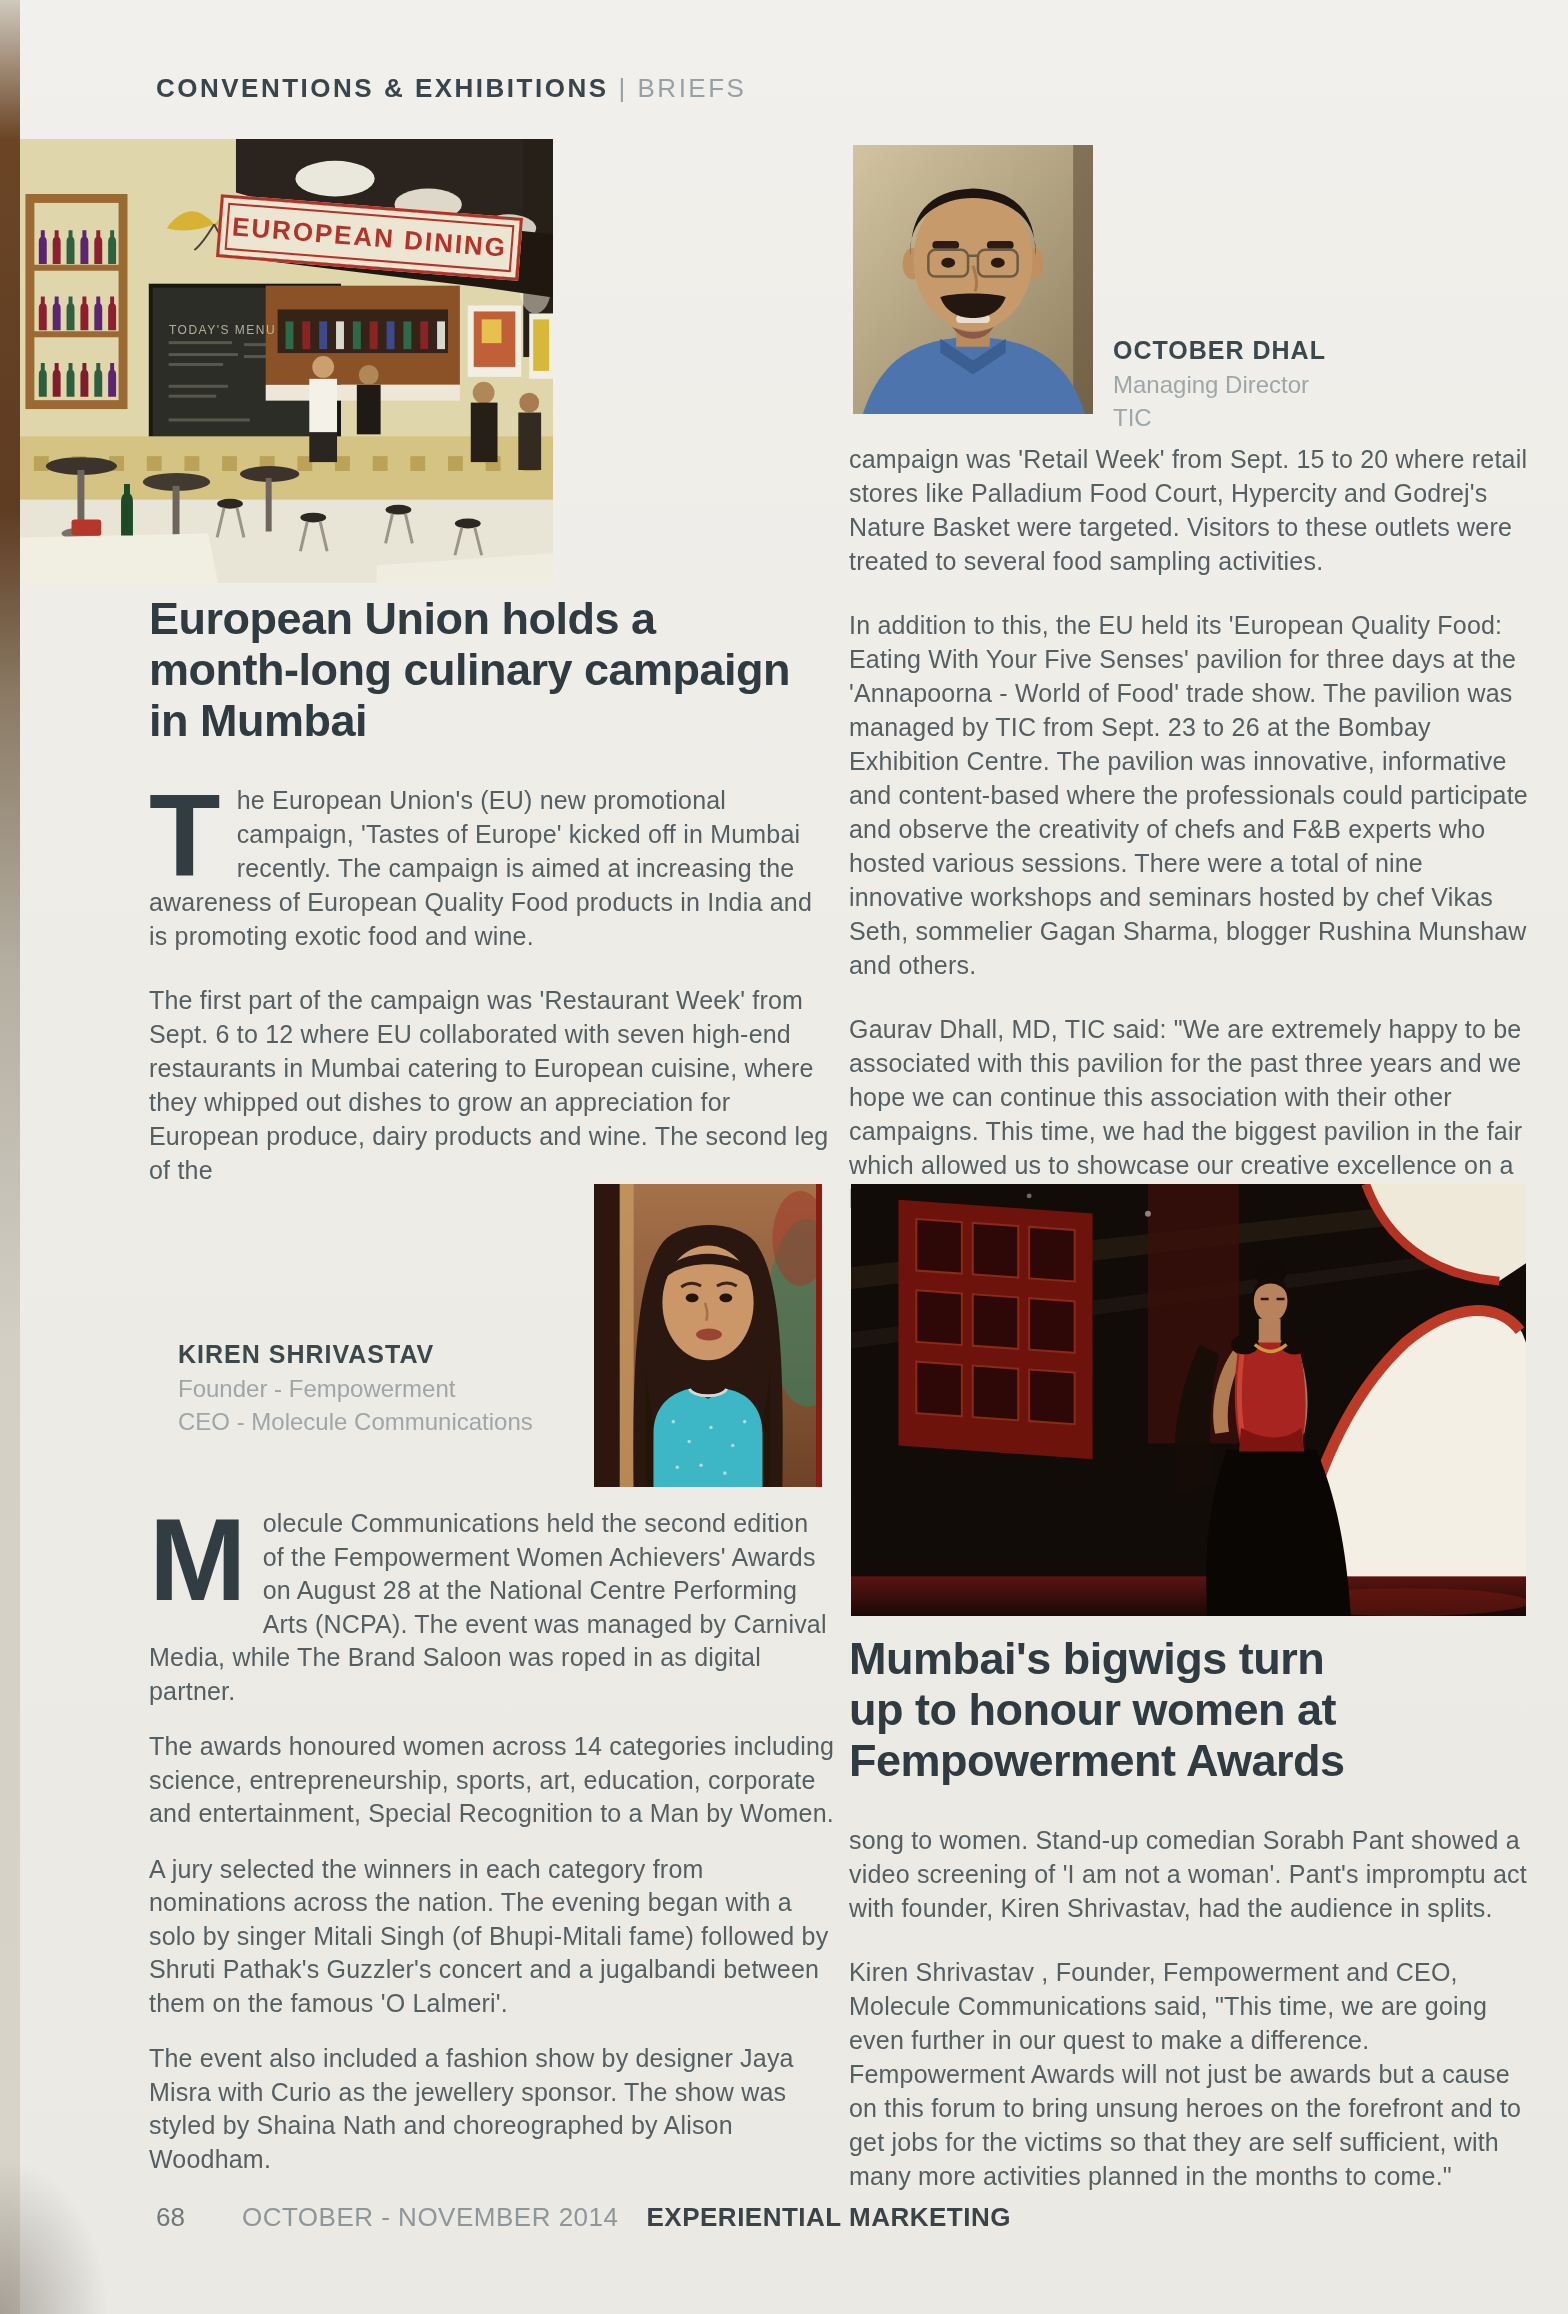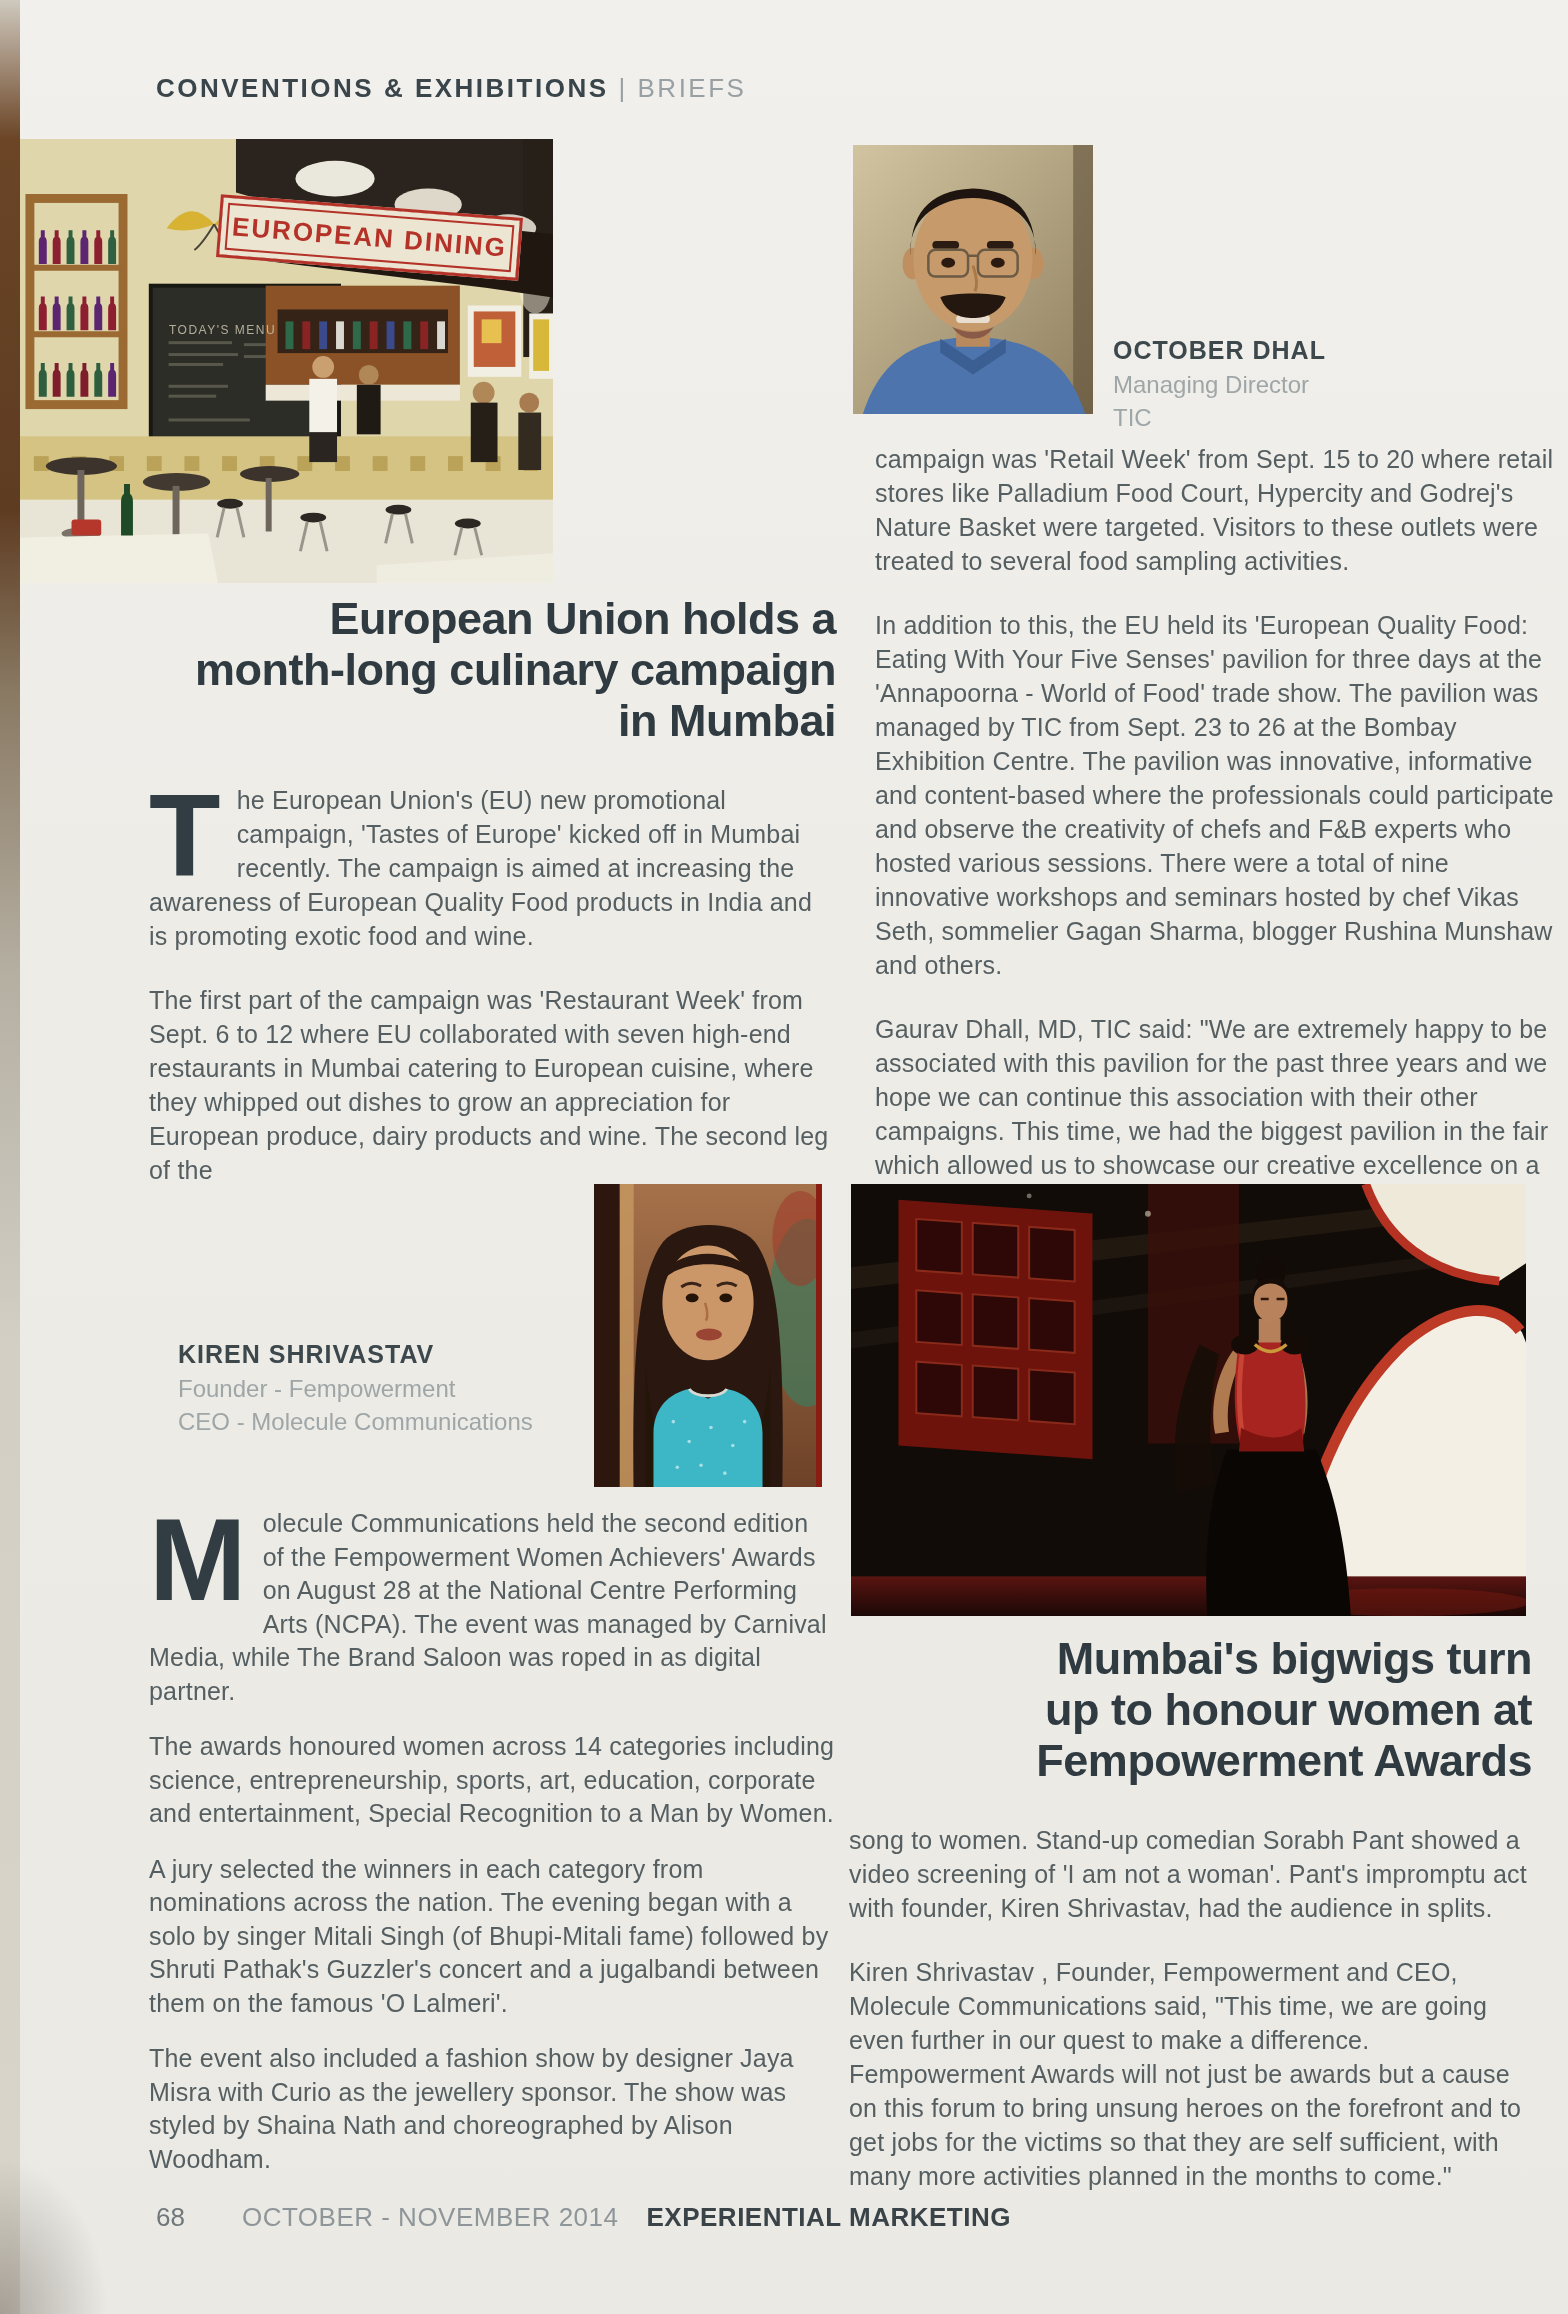--- a/index.html
+++ b/index.html
@@ -37,24 +37,24 @@
     font-size:12px;color:#c9c4ae;opacity:.85;letter-spacing:1.5px;}
   
   .caption{position:absolute;font-size:24px;line-height:1.38;}
   .cap1{left:1113px;top:333px;width:416px;text-align:left;}
   .cap2{left:178px;top:1337px;width:402px;}
   .cap-name{font-weight:bold;color:#3d484d;letter-spacing:1px;font-size:25px;}
   .cap-role{color:#9fa6a8;}
   
   .col{position:absolute;}
   .a1-left{left:149px;top:594px;width:687px;}
-  .a1-right{left:875px;top:442px;width:683px;}
+  .a1-right{left:849px;top:442px;width:683px;}
   .a2-left{left:149px;top:1507px;width:687px;}
   .a2-right{left:849px;top:1634px;width:683px;}
-  h1.headline{margin:0 0 36px 0;text-align:right;font-size:45px;line-height:1.13;
+  h1.headline{margin:0 0 36px 0;text-align:left;font-size:45px;line-height:1.13;
     font-weight:bold;color:#2f3b41;letter-spacing:-0.5px;}
   .col p{margin:0 0 30px 0;font-size:25px;line-height:1.36;color:#555e61;letter-spacing:0.2px;}
   .a2-left p{margin-bottom:22px;line-height:1.34;}
   .dropcap{float:left;font-weight:bold;font-size:117px;line-height:.82;margin:5px 16px 0 0;color:#323d43;}
 </style>
 </head>
 <body>
 
 <div class="page">
   <div class="spine"></div>

